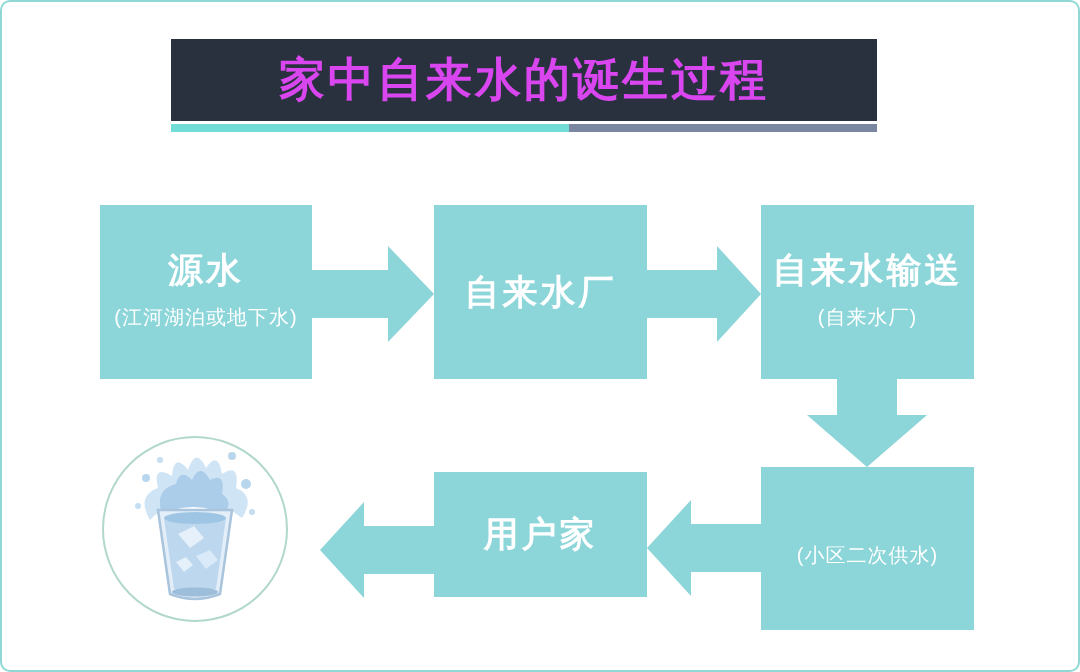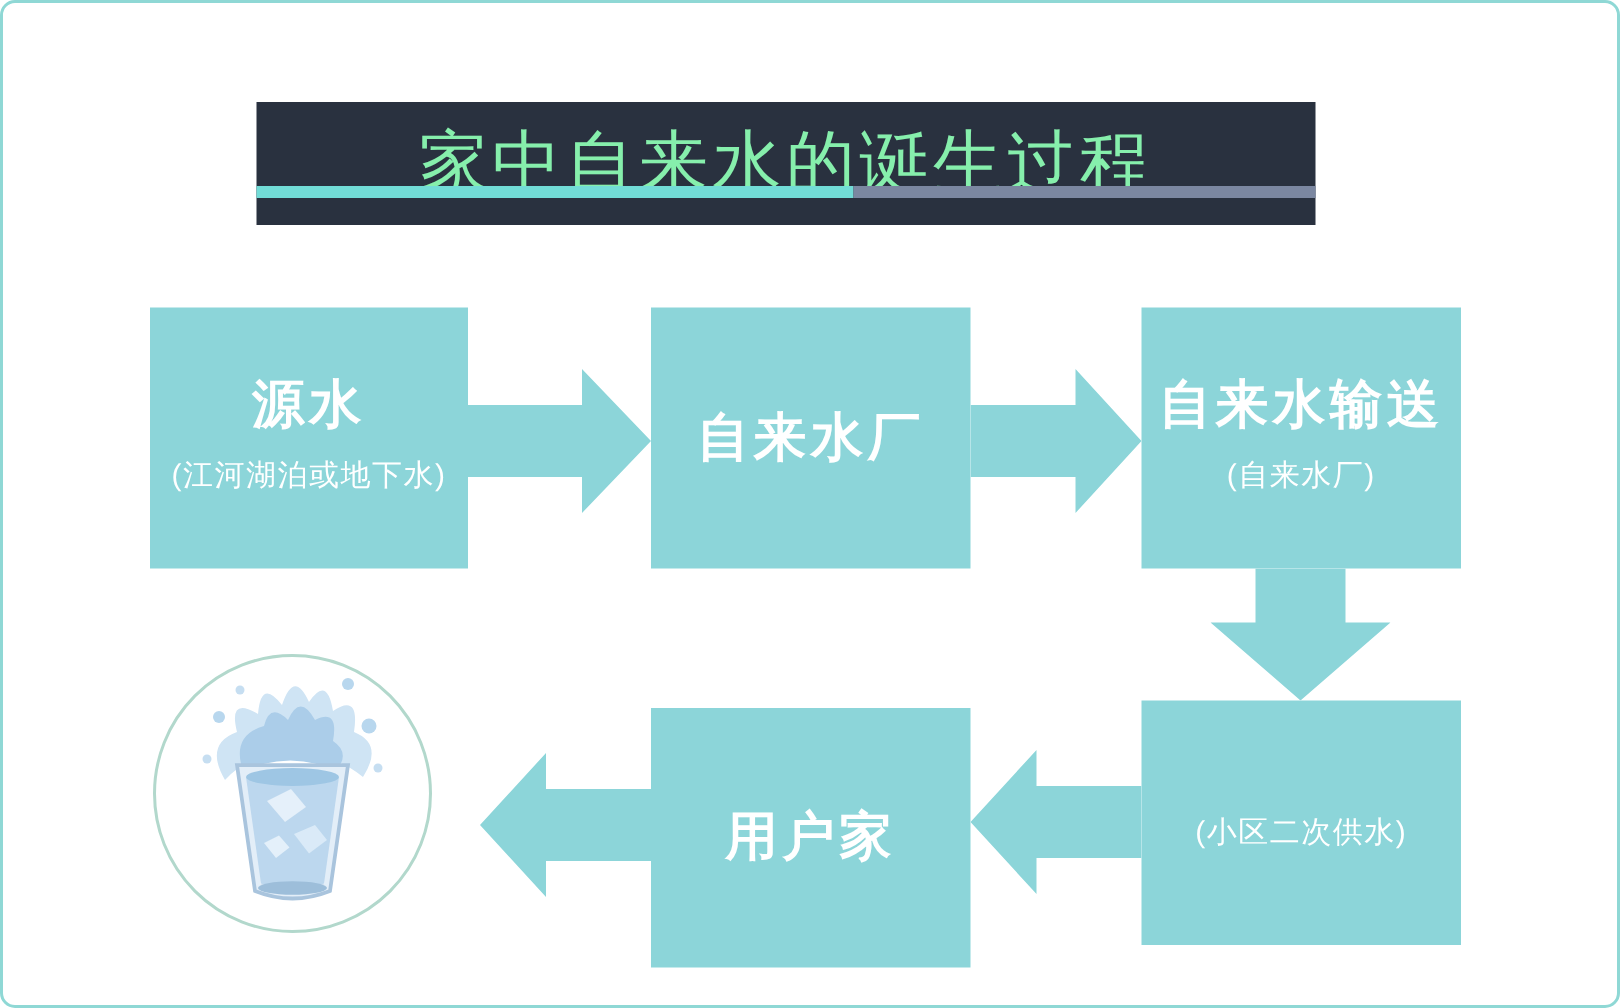--- a/index.html
+++ b/index.html
@@ -16,28 +16,27 @@
     border: 2px solid #8fd8d5;
     border-radius: 10px;
     overflow: hidden;
   }
   
   .title-bar {
     position: absolute;
     left: 169px; top: 37px;
     width: 706px; height: 82px;
     background: #29313f;
-    color: #86efac;
+    color: #d946ef;
     display: flex;
     align-items: center;
     justify-content: center;
     font-size: 46px;
-    font-weight: normal;
+    font-weight: bold;
     letter-spacing: 3px;
-    margin-top: 29px;
   }
   .title-underline {
     position: absolute;
     left: 169px; top: 122px;
     width: 706px; height: 8px;
     display: flex;
   }
   .underline-teal { width: 398px; height: 8px; background: #72dcd7; }
   .underline-gray { width: 308px; height: 8px; background: #7b87a1; }
   
@@ -61,21 +60,21 @@
     font-size: 20px;
     margin-top: 12px;
     line-height: 1.6;
     letter-spacing: 1px;
   }
   .step-sub.narrow { max-width: 182px; }
   #step-1 { left: 98px;  top: 203px; width: 212px; height: 174px; }
   #step-2 { left: 432px; top: 203px; width: 213px; height: 174px; gap: 40px; }
   #step-3 { left: 759px; top: 203px; width: 213px; height: 174px; }
   #step-4 { left: 759px; top: 465px; width: 213px; height: 163px; }
-  #step-5 { left: 432px; top: 470px; width: 213px; height: 173px; }
+  #step-5 { left: 432px; top: 470px; width: 213px; height: 125px; }
   
   .arrow { position: absolute; }
   .arrow svg { display: block; }
   .arrow polygon { fill: #8cd5d9; }
   #arrow-1 { left: 310px; top: 244px; }
   #arrow-2 { left: 645px; top: 244px; }
   #arrow-3 { left: 805px; top: 377px; }
   #arrow-4 { left: 645px; top: 498px; }
   #arrow-5 { left: 318px; top: 500px; }
   

